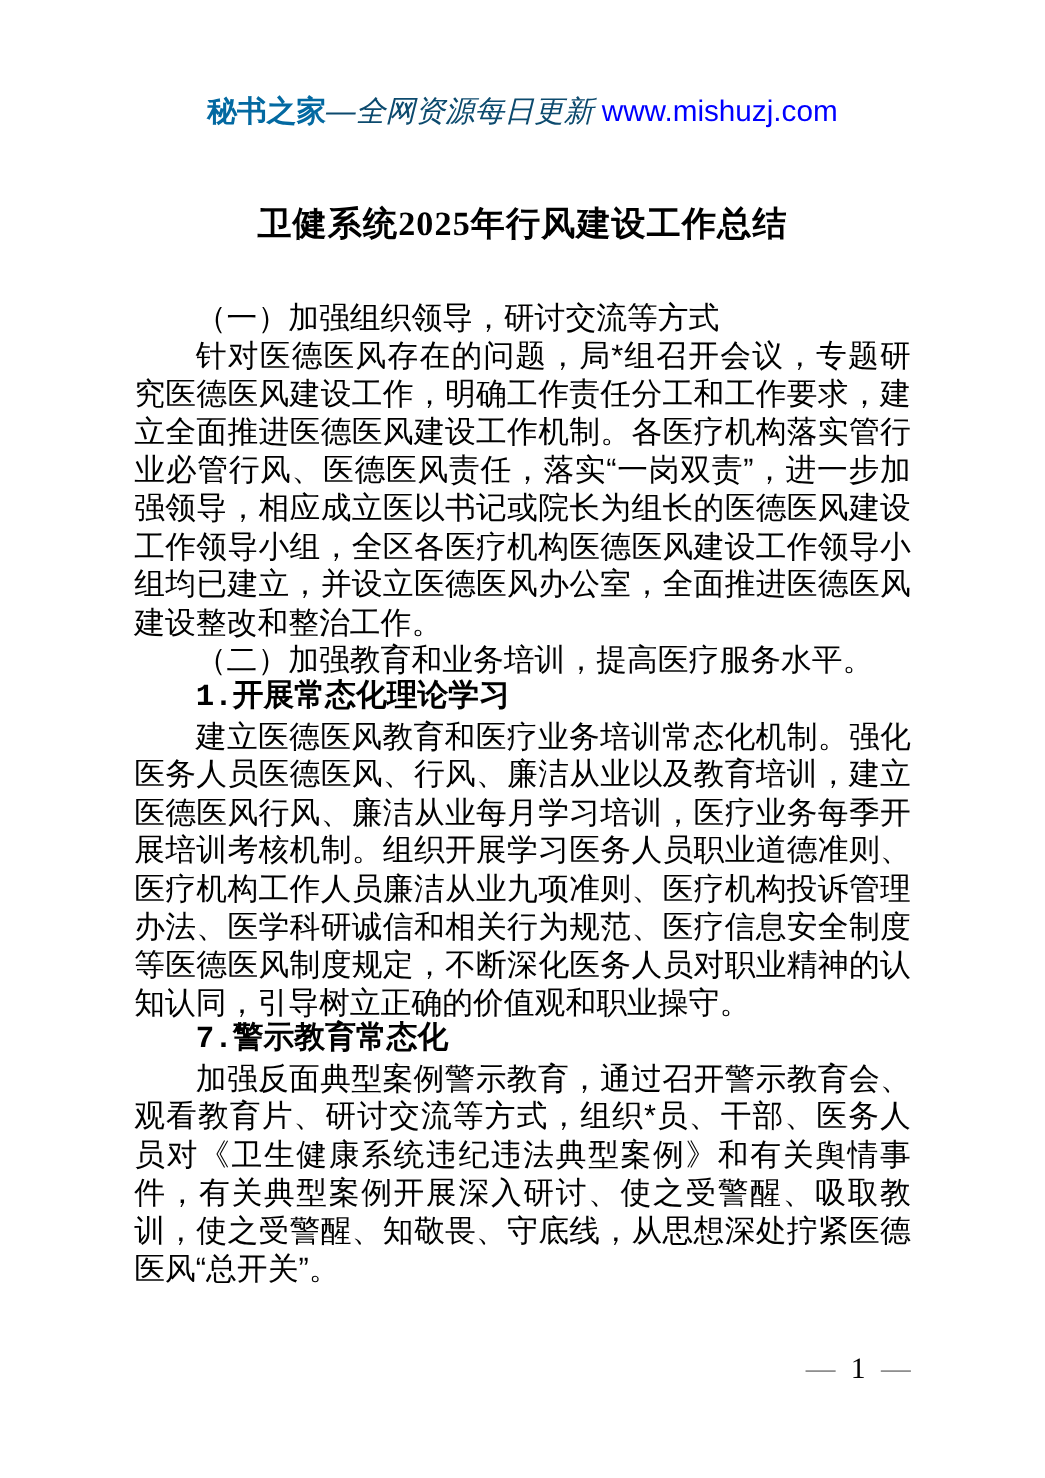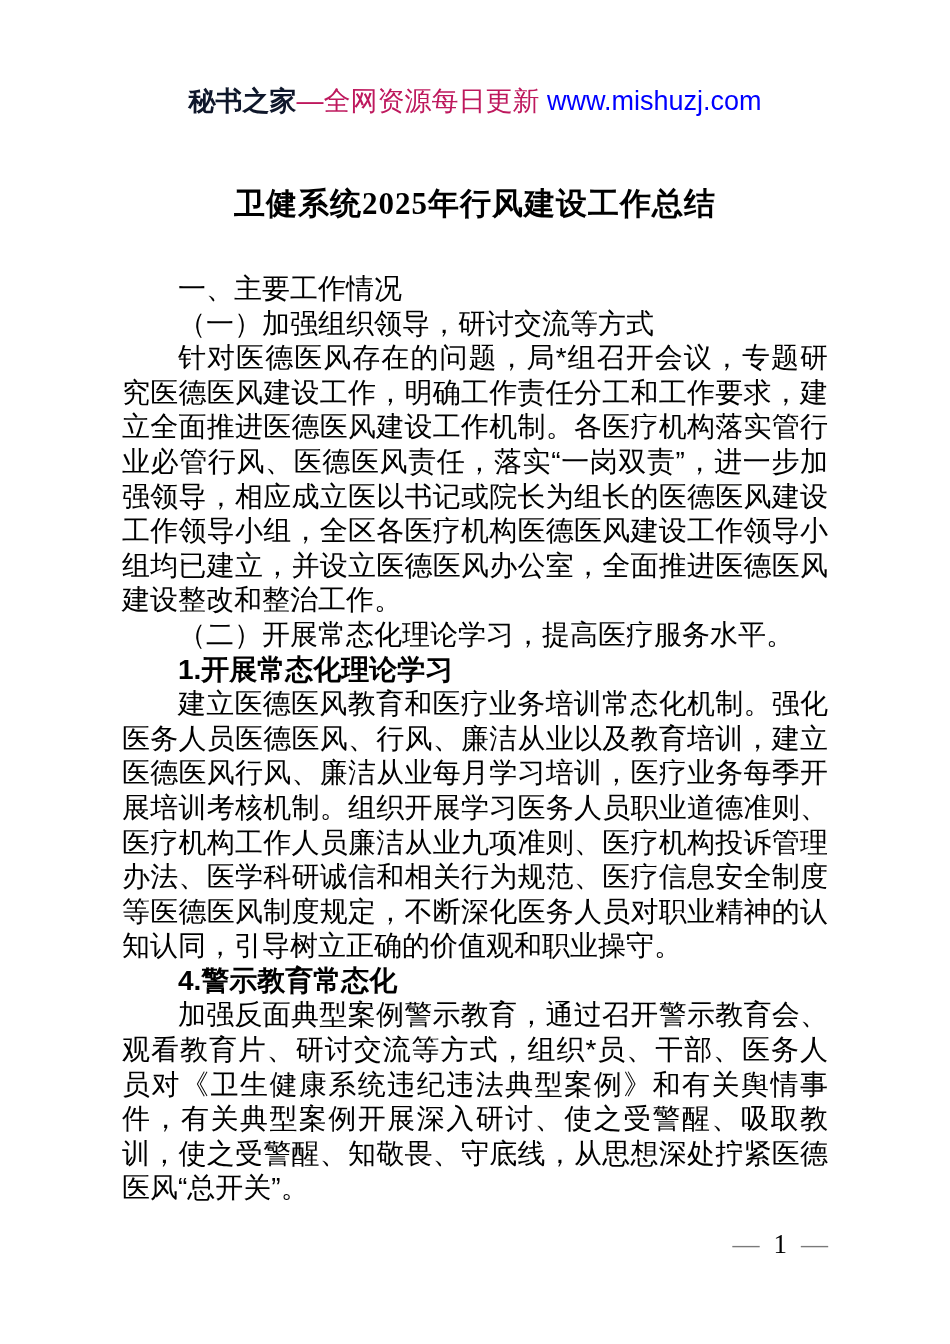--- a/index.html
+++ b/index.html
@@ -18,22 +18,22 @@
   .site-header {
     position: absolute;
     top: 84px;
     left: 0;
     width: 100%;
     text-align: center;
     font-size: 27px;
     line-height: 34px;
     white-space: nowrap;
   }
-  .brand { color: #0f172a; font-weight: bold; }
-  .tagline { color: #be185d; }
+  .brand { color: #0369a1; font-weight: bold; }
+  .tagline { color: #0c4a6e; font-style: italic; }
   .site-url { color: #0000ff; text-decoration: none; }
   
   .doc-title {
     position: absolute;
     top: 176px;
     left: 0;
     width: 100%;
     margin: 0;
     text-align: center;
     font-family: "Liberation Serif", "DejaVu Serif", serif;
@@ -51,21 +51,21 @@
     font-size: 28px;
     line-height: 34.6px;
     text-align: justify;
     text-justify: inter-ideograph;
   }
   .content p {
     margin: 0;
     text-indent: 2em;
     word-break: break-all;
   }
-  .content p.bold-sub { font-weight: bold; }
+  .content p.bold-sub { font-weight: bold; font-family: Liberation Mono, monospace; }
   
   .page-footer {
     position: absolute;
     top: 1228px;
     left: 0;
     width: 828px;
     text-align: right;
     font-family: "Liberation Serif", "DejaVu Serif", serif;
     font-size: 27px;
     line-height: 32px;
@@ -78,27 +78,26 @@
 
 <div class="page">
 
   <div class="site-header">
     <span class="brand">秘书之家</span><span class="tagline">—全网资源每日更新 </span><span class="site-url">www.mishuzj.com</span>
   </div>
 
   <h1 class="doc-title">卫健系统2025年行风建设工作总结</h1>
 
   <div class="content">
-    <p>一、主要工作情况</p>
     <p>（一）加强组织领导，研讨交流等方式</p>
     <p>针对医德医风存在的问题，局*组召开会议，专题研究医德医风建设工作，明确工作责任分工和工作要求，建立全面推进医德医风建设工作机制。各医疗机构落实管行业必管行风、医德医风责任，落实“一岗双责”，进一步加强领导，相应成立医以书记或院长为组长的医德医风建设工作领导小组，全区各医疗机构医德医风建设工作领导小组均已建立，并设立医德医风办公室，全面推进医德医风建设整改和整治工作。</p>
-    <p>（二）开展常态化理论学习，提高医疗服务水平。</p>
+    <p>（二）加强教育和业务培训，提高医疗服务水平。</p>
     <p class="bold-sub">1.开展常态化理论学习</p>
     <p>建立医德医风教育和医疗业务培训常态化机制。强化医务人员医德医风、行风、廉洁从业以及教育培训，建立医德医风行风、廉洁从业每月学习培训，医疗业务每季开展培训考核机制。组织开展学习医务人员职业道德准则、医疗机构工作人员廉洁从业九项准则、医疗机构投诉管理办法、医学科研诚信和相关行为规范、医疗信息安全制度等医德医风制度规定，不断深化医务人员对职业精神的认知认同，引导树立正确的价值观和职业操守。</p>
-    <p class="bold-sub">4.警示教育常态化</p>
+    <p class="bold-sub">7.警示教育常态化</p>
     <p>加强反面典型案例警示教育，通过召开警示教育会、观看教育片、研讨交流等方式，组织*员、干部、医务人员对《卫生健康系统违纪违法典型案例》和有关舆情事件，有关典型案例开展深入研讨、使之受警醒、吸取教训，使之受警醒、知敬畏、守底线，从思想深处拧紧医德医风“总开关”。</p>
   </div>
 
   <div class="page-footer">
     <span class="pg-dash">—</span><span class="pg-num">1</span><span class="pg-dash">—</span>
   </div>
 
 </div>
 
 </body></html>

